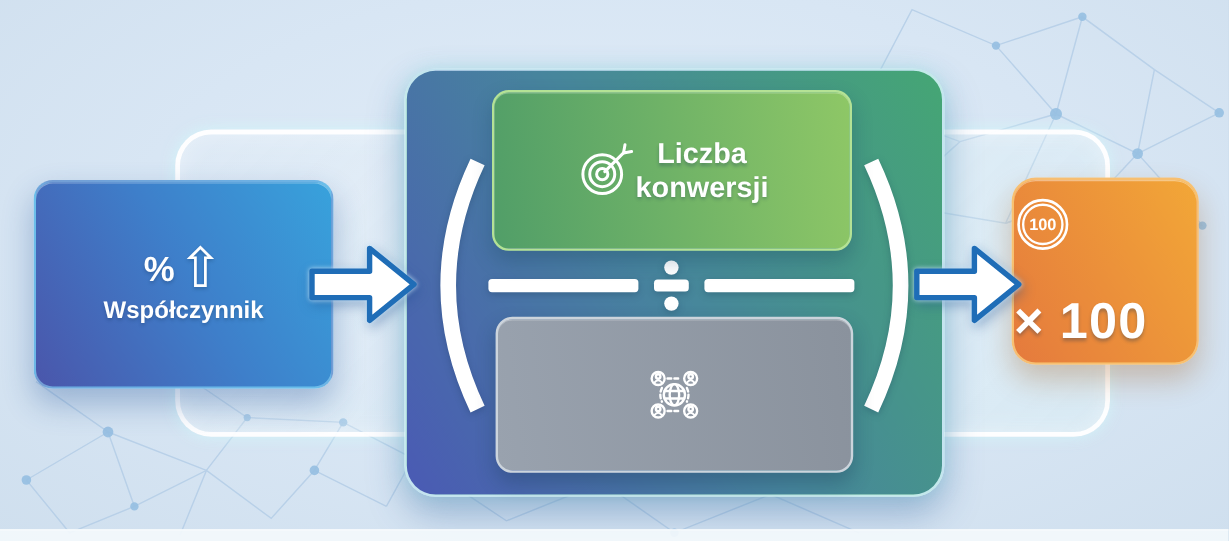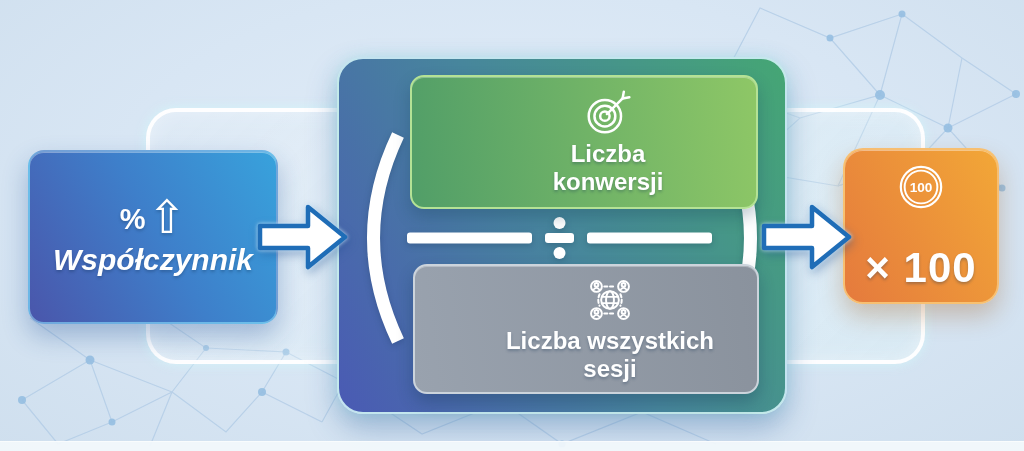--- a/index.html
+++ b/index.html
@@ -24,39 +24,39 @@
     position:absolute;z-index:3;left:28px;top:150px;width:246px;height:170px;
     border-radius:16px;
     background:linear-gradient(60deg, var(--c-leftbox-a,#4a56ab) 0%, #3e7fca 52%, var(--c-leftbox-b,#38a2dc) 100%);
     border:2px solid rgba(150,215,245,0.55);
     box-shadow:0 12px 26px rgba(30,80,150,0.33), inset 0 1px 0 rgba(255,255,255,0.35);
     display:flex;flex-direction:column;align-items:center;justify-content:center;gap:4px;
   }
   .pct-icon{display:flex;align-items:flex-end;color:#fff;line-height:1;margin-top:-4px;}
   .pct-icon .pct{font-size:29px;font-weight:600;transform:translateY(-4px);}
   .pct-icon .arr{font-size:46px;margin-left:2px;transform:translateY(2px);}
-  .left-label{color:#fff;font-weight:bold;font-size:30px;line-height:1.18;text-align:center;font-style:italic;}
+  .left-label{color:#fff;font-weight:bold;font-size:20px;line-height:1.18;text-align:center;}
   
   .flow-arrow{position:absolute;z-index:6;width:92px;height:72px;
     filter:drop-shadow(0 0 2px rgba(200,230,250,0.95)) drop-shadow(2px 4px 5px rgba(25,75,140,0.35));}
   .fa1{left:257px;top:201px;}
   .fa2{left:761px;top:201px;}
   
   .panel{
     position:absolute;z-index:4;left:337px;top:57px;width:446px;height:353px;
     border-radius:26px;
     background:linear-gradient(60deg, var(--c-panel-a,#4a5ab4) 0%, #47869c 50%, var(--c-panel-b,#45a674) 100%);
     border:2px solid rgba(208,242,246,0.9);
     box-shadow:0 14px 30px rgba(35,85,150,0.35), 0 0 14px rgba(180,235,240,0.7);
   }
   .panel-overlay{position:absolute;inset:0;width:100%;height:100%;
     filter:drop-shadow(0 2px 3px rgba(10,40,70,0.25));}
   .inner-box{
-    position:absolute;display:flex;flex-direction:column;align-items:center;justify-content:center;
-    color:#fff;border-radius:14px;text-align:center;padding-left:48px;
+    position:absolute;display:flex;flex-direction:row;align-items:center;justify-content:center;
+    color:#fff;border-radius:14px;text-align:center;
   }
   .num-box{
     left:71px;top:16px;width:296px;height:130px;
     background:linear-gradient(83deg, var(--c-num-a,#519e68), var(--c-num-b,#8ec766));
     border:2px solid #b4e295;
     box-shadow:0 8px 16px rgba(20,60,90,0.28), inset 0 1px 0 rgba(255,255,255,0.3);
   }
   .den-box{
     left:74px;top:205px;width:294px;height:126px;
     background:linear-gradient(83deg, var(--c-den-a,#99a2ae), var(--c-den-b,#8a929d));
@@ -65,21 +65,21 @@
   }
   .inner-label{font-weight:bold;font-size:24px;line-height:1.15;margin-top:2px;}
   .box-icon{display:block;}
   
   .mult-box{
     position:absolute;z-index:5;left:843px;top:148px;width:152px;height:152px;
     border-radius:20px;
     background:linear-gradient(60deg, var(--c-mult-a,#e57a3d) 0%, var(--c-mult-b,#f2a737) 100%);
     border:2px solid rgba(248,196,120,0.9);
     box-shadow:0 12px 24px rgba(160,85,20,0.3), inset 0 1px 0 rgba(255,255,255,0.4);
-    display:flex;flex-direction:column;align-items:center;justify-content:center;gap:4px;color:#fff;
+    display:flex;flex-direction:column;justify-content:center;gap:4px;color:#fff;
   }
   .mult-label{font-weight:bold;font-size:42px;letter-spacing:1px;line-height:1;margin-top:32px;}
   .bottom-strip{
     position:absolute;z-index:7;left:0;bottom:0;width:100%;height:9px;
     background:rgba(243,248,252,0.92);border-top:1px solid rgba(255,255,255,0.6);
   }
 </style>
 </head>
 <body>
 
@@ -180,24 +180,20 @@
             <circle cx="37" cy="9.4" r="1.8"></circle>
             <path d="M34 14.2 Q 37 10.6 40 14.2" stroke-width="1.6"></path>
           <circle cx="11" cy="37" r="5.2"></circle>
             <circle cx="11" cy="35.4" r="1.8"></circle>
             <path d="M8 40.2 Q 11 36.6 14 40.2" stroke-width="1.6"></path>
           <circle cx="37" cy="37" r="5.2"></circle>
             <circle cx="37" cy="35.4" r="1.8"></circle>
             <path d="M34 40.2 Q 37 36.6 40 40.2" stroke-width="1.6"></path>
         </g>
       </svg>
-      <div class="inner-label shadow-text">
-        <div>Liczba wszystkich</div>
-        <div>sesji</div>
-      </div>
     </div>
   </div>
 
   <svg class="flow-arrow fa2" viewBox="0 0 92 72">
     <path d="M3 25 L51 25 L51 6 L88 36 L51 66 L51 47 L3 47 Z" fill="#ffffff" stroke="var(--c-arrow,#1f6db7)" stroke-width="4.5" stroke-linejoin="round"></path>
   </svg>
 
   <div class="mult-box">
     <svg class="box-icon" width="48" height="48" viewBox="0 0 44 44" fill="none" stroke="#ffffff">
       <circle cx="22" cy="22" r="18.5" stroke-width="2"></circle>

